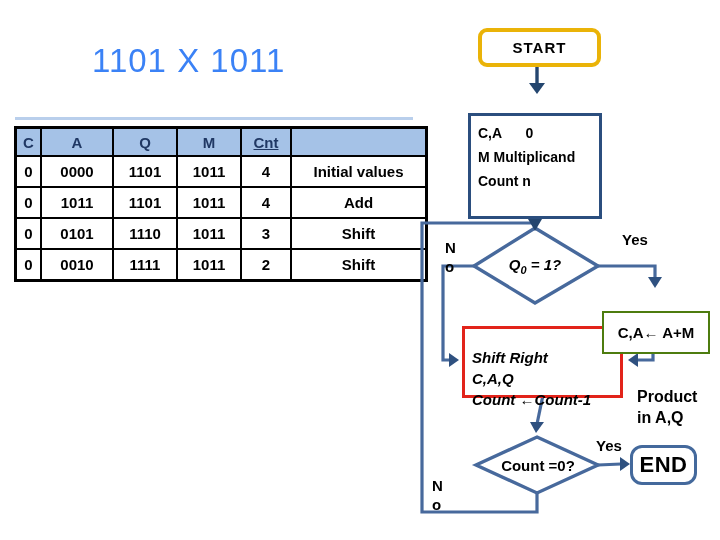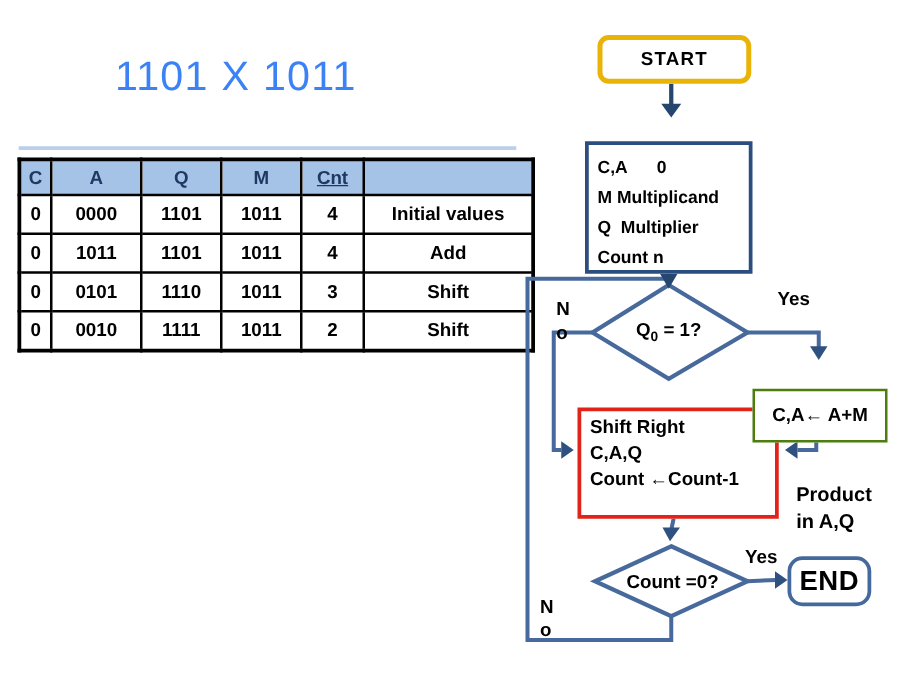--- a/index.html
+++ b/index.html
@@ -39,29 +39,29 @@
   .init-box{
     left:468px;top:97px;width:134px;height:106px;border:3px solid #2B4E7E;
     padding:5px 2px 0 7px;font-size:14px;font-weight:bold;line-height:24px;white-space:nowrap;margin-top:16px;
   }
   .add-box{
     left:602px;top:287px;width:108px;height:43px;border:2px solid #4d7c0f;z-index:3;
     display:flex;align-items:center;justify-content:center;
     font-size:15px;font-weight:bold;white-space:nowrap;margin-top:24px;
   }
   .red-box{
-    left:462px;top:326px;width:161px;height:89px;border:3px solid #E2231A;
-    padding:2px 0 0 7px;font-size:15px;font-weight:bold;line-height:21px;white-space:nowrap;
+    left:462px;top:326px;width:161px;height:72px;border:3px solid #E2231A;
+    padding:18px 0 0 7px;font-size:15px;font-weight:bold;line-height:21px;white-space:nowrap;font-style:italic;
   }
   .end-box{
     left:630px;top:445px;width:67px;height:40px;border:3px solid #44699C;border-radius:12px;
     display:flex;align-items:center;justify-content:center;
     font-size:22px;font-weight:bold;letter-spacing:.5px;
   }
-  .d1-label{left:477px;top:256px;width:116px;text-align:center;font-size:15px;font-weight:bold;white-space:nowrap;}
+  .d1-label{left:477px;top:256px;width:116px;text-align:center;font-size:15px;font-weight:bold;white-space:nowrap;font-style:italic;}
   .d1-label sub{font-size:11px;}
   .d2-label{left:479px;top:457px;width:118px;text-align:center;font-size:15px;font-weight:bold;white-space:nowrap;}
   .yes-top{left:622px;top:231px;font-size:15px;font-weight:bold;}
   .yes-bottom{left:596px;top:437px;font-size:15px;font-weight:bold;}
   .no-label{font-size:15px;font-weight:bold;line-height:19px;}
   .no-top{left:445px;top:238px;}
   .no-bottom{left:432px;top:476px;}
   .product-note{left:637px;top:386px;font-size:16px;font-weight:bold;line-height:21px;white-space:nowrap;}
 </style>
 </head>
@@ -149,21 +149,20 @@
     <polygon points="628,360 638,353 638,367" fill="#2F5180"></polygon>
     <polygon points="536,433 530,422 544,422" fill="#2F5180"></polygon>
     <polygon points="630,464 620,457 620,471" fill="#2F5180"></polygon>
   </svg>
 
   <div class="fbox start-box">START</div>
 
   <div class="fbox init-box">
     <div>C,A&nbsp;&nbsp;&nbsp;&nbsp;&nbsp;&nbsp;0</div>
     <div>M Multiplicand</div>
-    <div>Q&nbsp; Multiplier</div>
     <div>Count n</div>
   </div>
 
   <div class="fbox add-box">C,A← A+M</div>
 
   <div class="fbox red-box">
     <div>Shift Right</div>
     <div>C,A,Q</div>
     <div>Count ←Count-1</div>
   </div>

